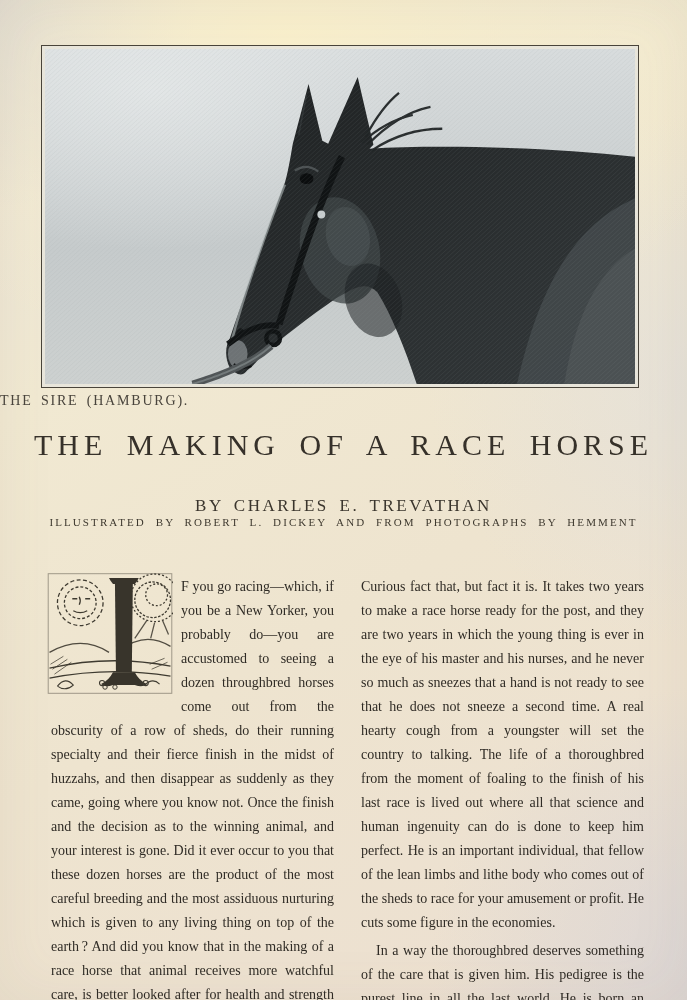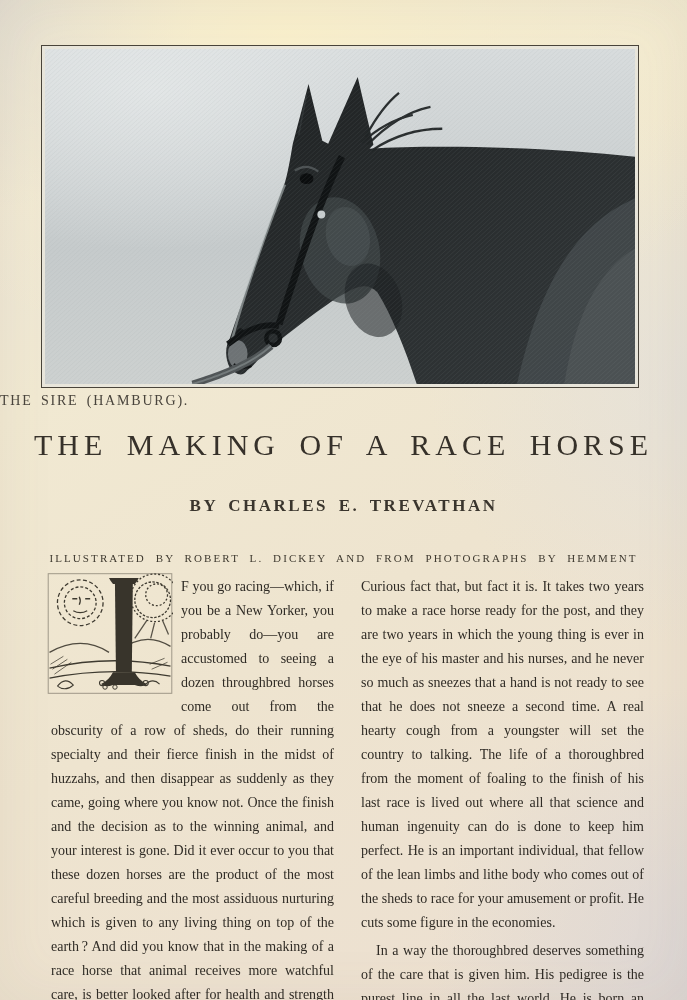--- a/index.html
+++ b/index.html
@@ -24,24 +24,24 @@
   .caption {
     position:absolute; left:0; top:393px; width:100%; text-align:left;
     font-size:14px; letter-spacing:1.8px; word-spacing:3px; color:#49443c;
   }
   .title {
     position:absolute; left:0; top:428px; width:100%; margin:0; text-align:center;
     font-weight:normal; font-size:30px; letter-spacing:5px; word-spacing:7px; color:#36312a;
   }
   .byline {
     position:absolute; left:0; top:496px; width:100%; margin:0; text-align:center;
-    font-weight:bold; font-size:17px; letter-spacing:2.5px; word-spacing:4px; color:#3a352d;
+    font-weight:normal; font-size:17px; letter-spacing:2.5px; word-spacing:4px; color:#3a352d;
   }
   .credit {
-    position:absolute; left:0; top:552px; width:100%; text-align:center;
+    position:absolute; left:0; top:516px; width:100%; text-align:center;
     font-size:11px; letter-spacing:2.1px; word-spacing:5px; color:#3e392f;
   }
   .columns {
     position:absolute; left:47px; top:571px; width:601px;
     display:grid; grid-template-columns:1fr 1fr; column-gap:19px;
   }
   .para {
     margin:4px; text-align:justify; font-size:14px; line-height:24px; color:#2f2b25;
   }
   .para.indent { text-indent:15px; }

